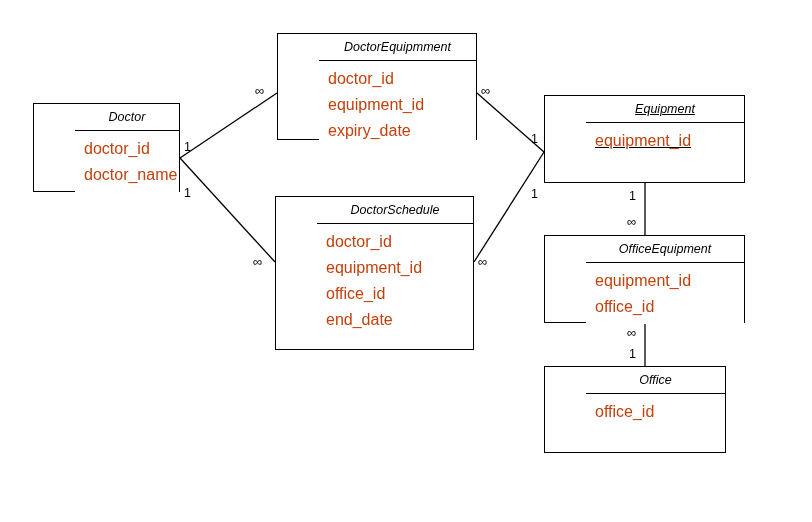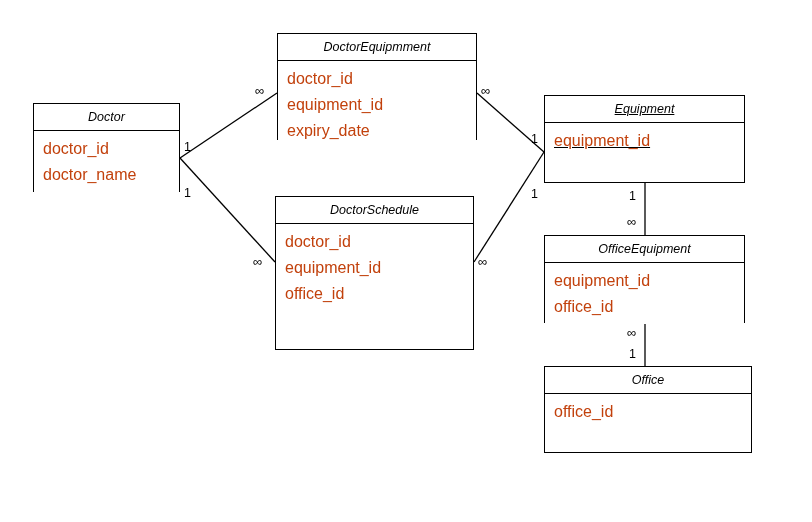--- a/index.html
+++ b/index.html
@@ -25,20 +25,21 @@
     width: 812px;
     height: 522px;
     pointer-events: none;
   }
   .entity {
     position: absolute;
     box-sizing: border-box;
     border: 1px solid #000000;
     background: #ffffff;
     z-index: 2;
+    padding-left: 41px;
   }
   .entity-title {
     box-sizing: border-box;
     height: 27px;
     line-height: 27px;
     text-align: center;
     font-style: italic;
     font-size: 12.5px;
     color: #000000;
     border-bottom: 1px solid #000000;
@@ -103,36 +104,37 @@
           <div class="attr">equipment_id</div>
           <div class="attr">expiry_date</div>
         </div>
       </div>
       <div class="entity" style="left: 275px; top: 196px; width: 199px; height: 154px;">
         <div class="entity-title">DoctorSchedule</div>
         <div class="entity-body">
           <div class="attr">doctor_id</div>
           <div class="attr">equipment_id</div>
           <div class="attr">office_id</div>
+          <div class="attr">end_date</div>
         </div>
       </div>
       <div class="entity" style="left: 544px; top: 95px; width: 201px; height: 88px; text-decoration: underline;">
         <div class="entity-title">Equipment</div>
         <div class="entity-body">
           <div class="attr">equipment_id</div>
         </div>
       </div>
       <div class="entity" style="left: 544px; top: 235px; width: 201px; height: 88px;">
         <div class="entity-title">OfficeEquipment</div>
         <div class="entity-body">
           <div class="attr">equipment_id</div>
           <div class="attr">office_id</div>
         </div>
       </div>
-      <div class="entity" style="left: 544px; top: 366px; width: 208px; height: 87px;">
+      <div class="entity" style="left: 544px; top: 366px; width: 182px; height: 87px;">
         <div class="entity-title">Office</div>
         <div class="entity-body">
           <div class="attr">office_id</div>
         </div>
       </div>
     </div>
   <div id="cardinality-layer">
       <span class="card" style="left: 184px; top: 141px;">1</span>
       <span class="card" style="left: 184px; top: 187px;">1</span>
       <span class="card inf" style="left: 255px; top: 84px;">∞</span>

